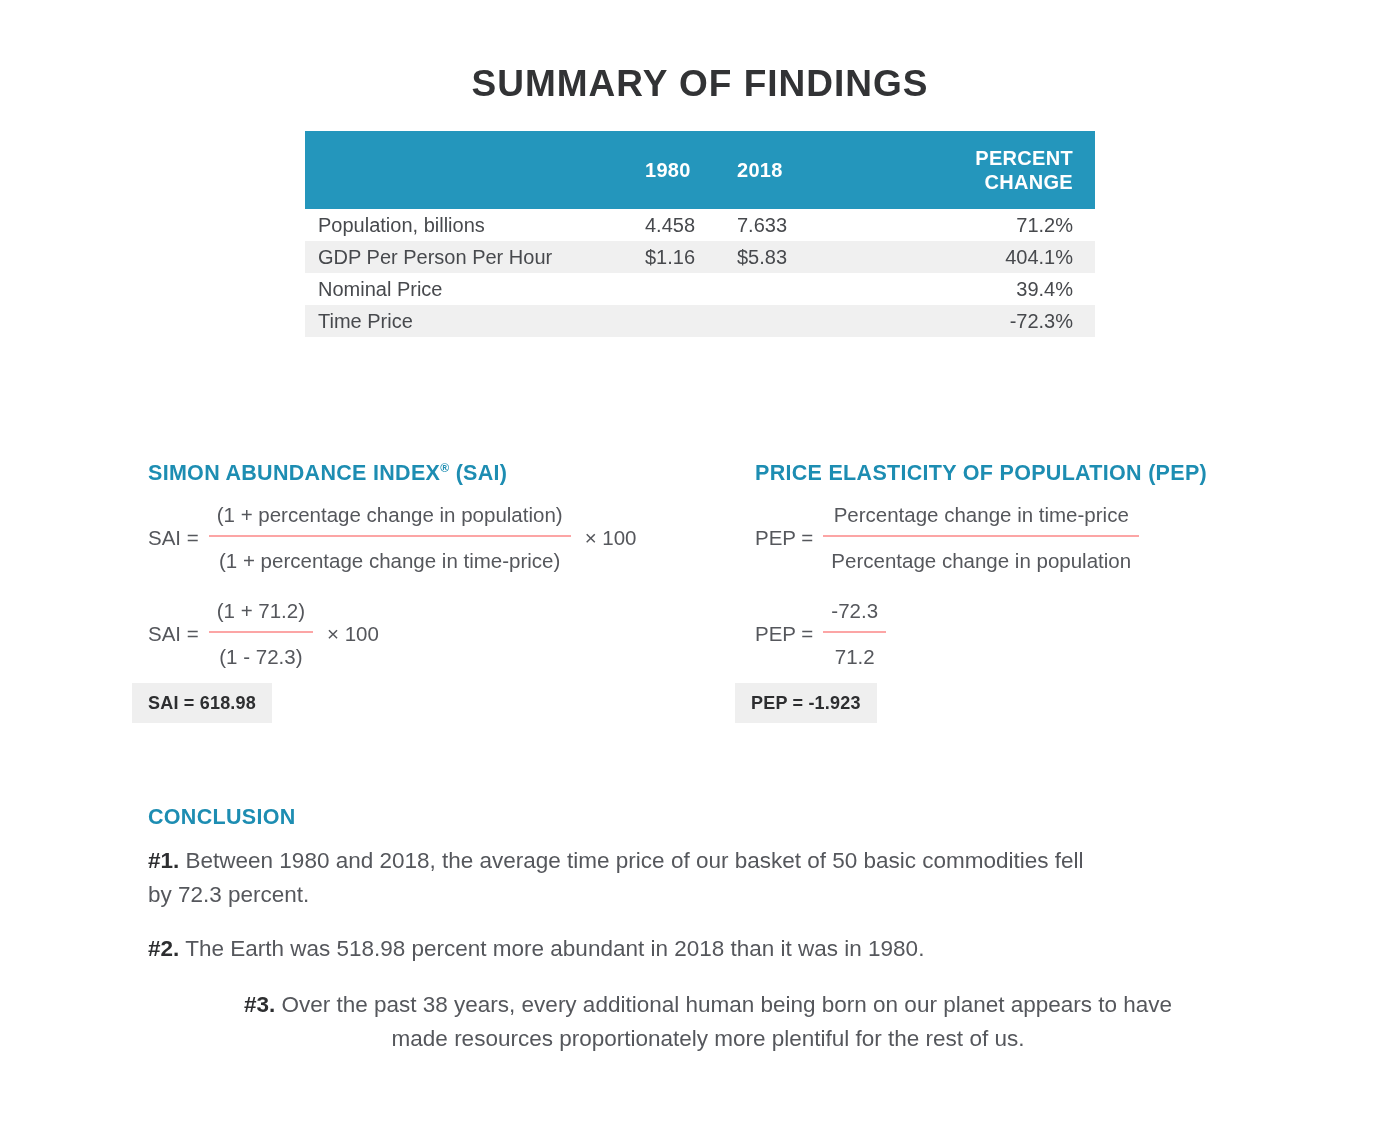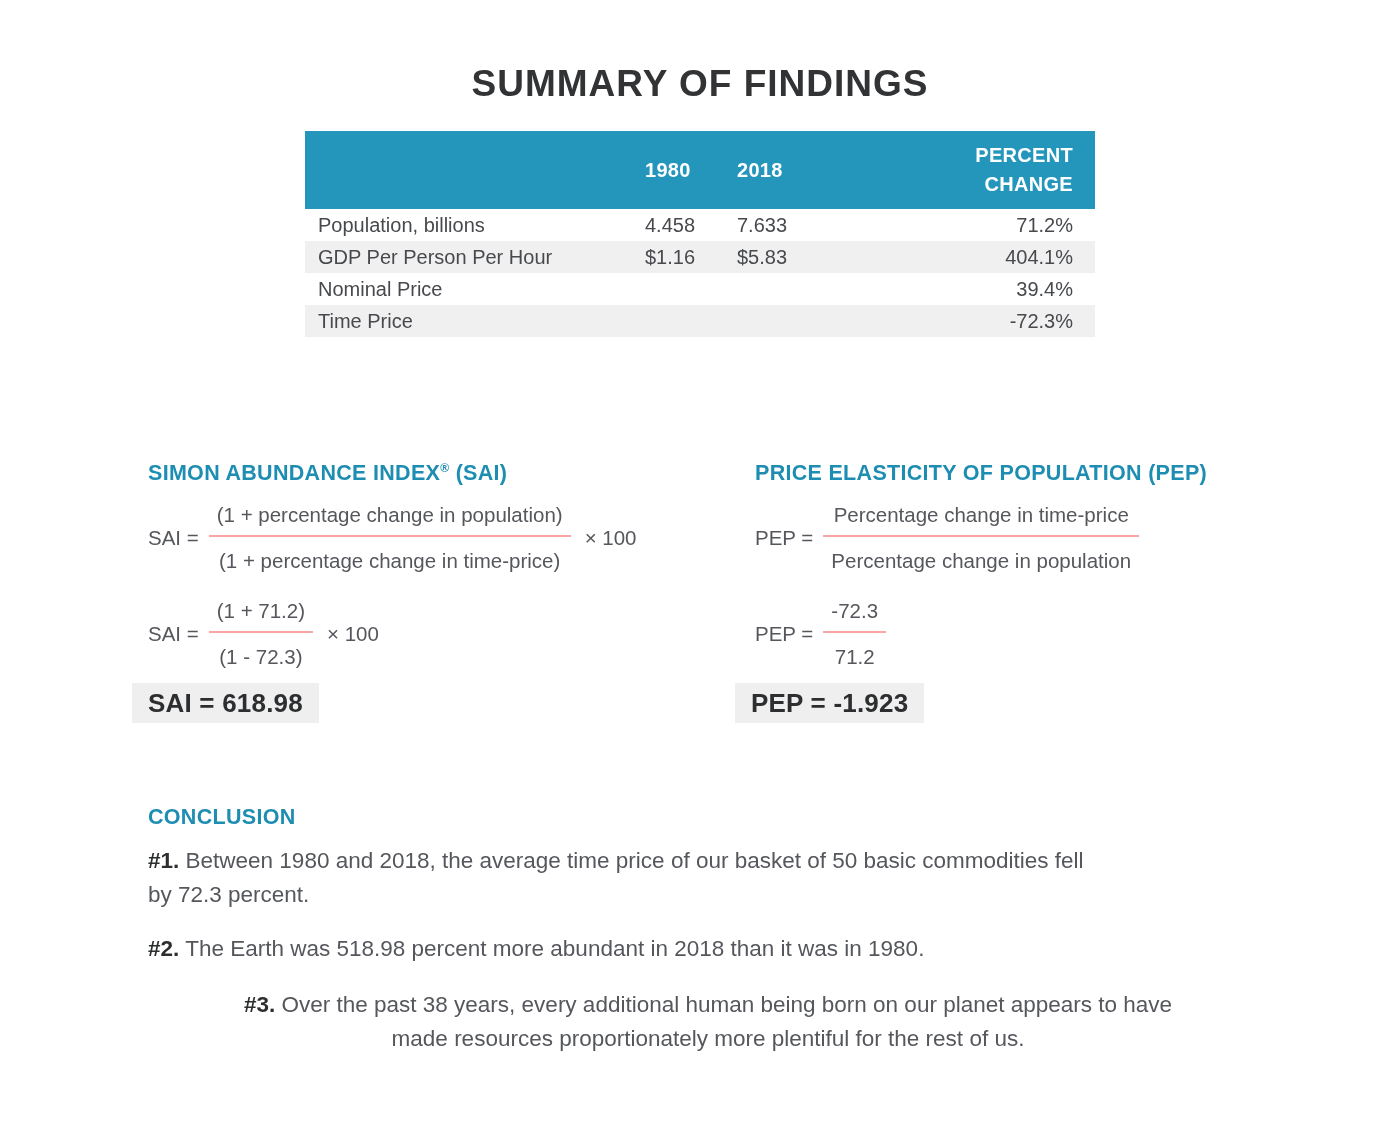--- a/index.html
+++ b/index.html
@@ -31,21 +31,21 @@
   .c-label  { width:340px; }
   .c-1980   { width:92px;  }
   .c-2018   { width:160px; }
   .c-change { width:198px; }
   th.c-1980, td.c-1980, th.c-2018, td.c-2018 { text-align:left; }
   th.c-change, td.c-change { text-align:right; padding-right:22px; }
   .findings tbody tr { height:32px; }
   .findings tbody tr.shaded { background:var(--row_shade,#F0F0F0); }
   .findings td { font-size:20px; color:#47494D; }
   td.c-label { padding-left:13px; text-align:left; }
-  .change-wrap { display:inline-block; width:106px; line-height:29px; text-align:right; }
+  .change-wrap { display:inline-block; width:106px; line-height:24px; text-align:right; }
 
   
   .sec-head {
     position:absolute; font-size:21.5px; font-weight:700;
     color:var(--heading,#1D8DB2); letter-spacing:0.3px; white-space:nowrap;
   }
   .sai-head { left:148px; top:461px; }
   .pep-head { left:755px; top:461px; }
   .conclusion-head { left:148px; top:805px; }
   .sec-head sup { font-size:12px; }
@@ -62,21 +62,21 @@
   .fraction .den { padding:12px 8px 1px; }
   .f-sai-def  { left:148px; top:502px; }
   .f-pep-def  { left:755px; top:502px; }
   .f-sai-calc { left:148px; top:598px; }
   .f-pep-calc { left:755px; top:598px; }
 
   
   .result {
     position:absolute; top:683px; height:40px; line-height:40px;
     padding:0 16px; background:var(--result_bg,#EFEFEF);
-    font-size:26px; font-weight:700; color:#2D2E30; letter-spacing:0.2px;
+    font-size:18px; font-weight:700; color:#2D2E30; letter-spacing:0.2px;
     white-space:nowrap;
   }
   .r-sai { left:132px; }
   .r-pep { left:735px; }
 
   
   .c-item {
     position:absolute; left:148px; width:1120px;
     font-size:22.5px; line-height:34px; color:var(--text,#55575C);
   }

